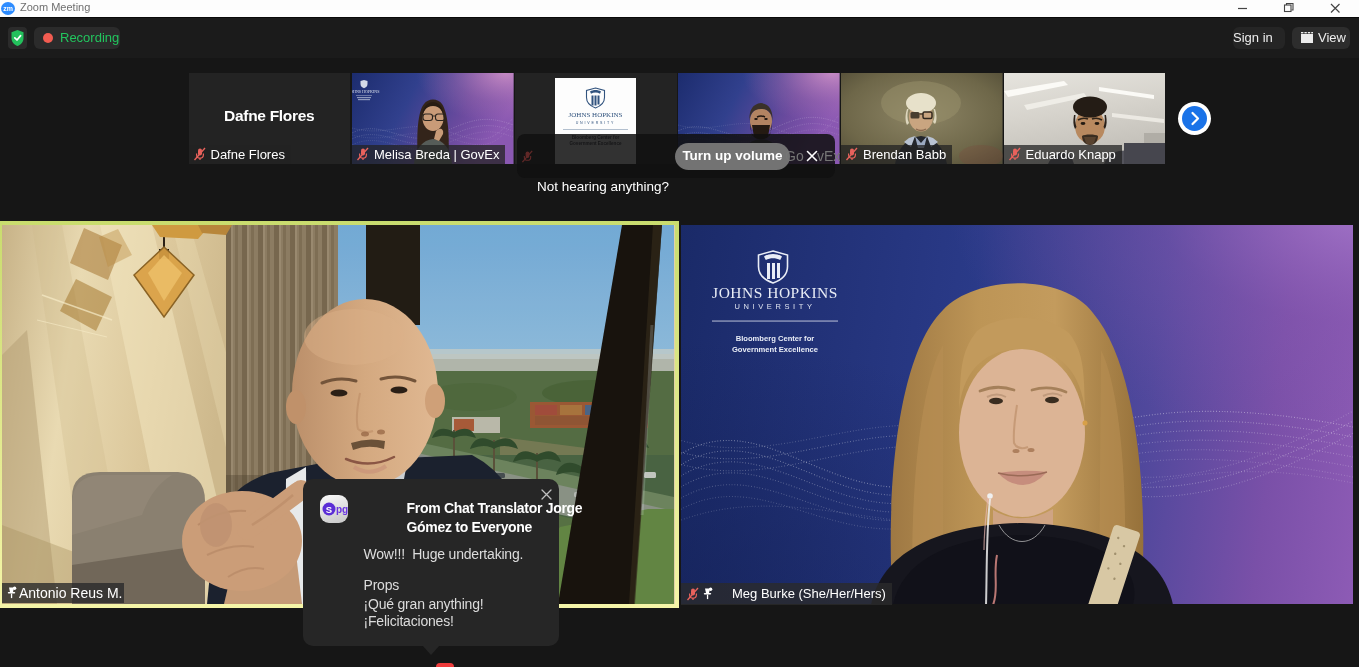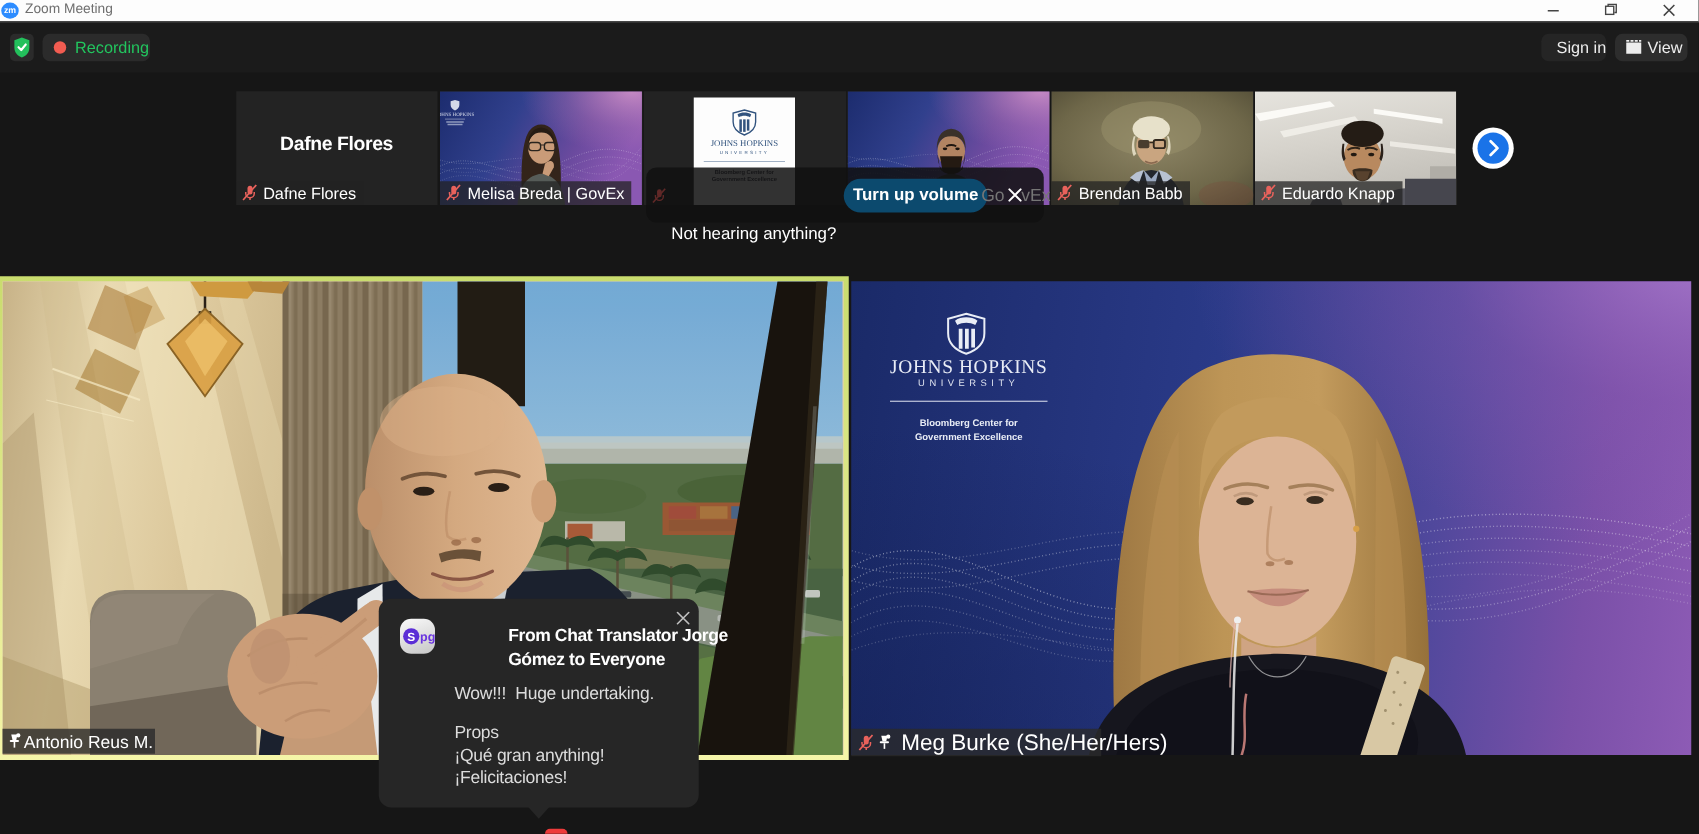--- a/index.html
+++ b/index.html
@@ -11,39 +11,39 @@
   #zmicon{left:1px;top:2px;width:14px;height:13px;border-radius:50%;background:#2d8cff;
           color:#fff;font-size:7px;font-weight:bold;text-align:center;line-height:13px;}
   #zmtitle{left:20px;top:1px;font-size:11px;color:#6f6f6f;}
   
   #toolbar{left:0;top:18px;width:1359px;height:40px;background:#1b1b1b;}
   #shieldbtn{left:8px;top:27px;width:19px;height:22px;background:#2b2b2b;border-radius:4px;}
   #recpill{left:34px;top:27px;width:86px;height:22px;background:#2b2b2b;border-radius:6px;}
   #recdot{left:9px;top:6px;width:10px;height:10px;border-radius:50%;background:#f25c51;}
   #rectext{left:26px;top:3px;font-size:13px;color:#22c55e;}
   #signin{left:1233px;top:27px;width:52px;height:22px;background:#252525;border-radius:6px;
-          color:#ededed;font-size:13px;text-align:right;line-height:21px;}
+          color:#ededed;font-size:13px;text-align:left;line-height:21px;}
   #viewbtn{left:1292px;top:27px;width:58px;height:22px;background:#2d2d2d;border-radius:6px;
           color:#ededed;font-size:13px;line-height:21px;}
   
   .ftile{top:73px;width:161.5px;height:91px;overflow:hidden;background:#232323;}
   .flabel{position:absolute;left:0;bottom:0;height:19px;background:rgba(35,35,35,0.75);
           color:#fff;font-size:13px;line-height:19px;padding:0 6px 0 22px;white-space:nowrap;}
   .fmic{position:absolute;left:4px;bottom:3px;width:14px;height:14px;}
   
   #ltile{left:-2px;top:220.7px;width:680.5px;height:387px;
          background:linear-gradient(180deg,#c9dc6e,#f5f5a8);}
   #lcontent{left:4px;top:4px;width:672.5px;height:379px;overflow:hidden;background:#e2d2a8;}
   #rtile{left:680.5px;top:224.7px;width:672px;height:379.3px;overflow:hidden;
          background:linear-gradient(97deg,#1a2a68 0%,#2a3a88 42%,#50489c 68%,#7a50a8 86%,#8d5bb5 100%);}
   .biglabel{background:rgba(42,42,42,0.8);color:#fff;font-size:14px;line-height:20px;white-space:nowrap;}
   
   #toast{left:517px;top:134px;width:318px;height:44px;border-radius:8px;background:rgba(16,16,16,0.86);}
   #toasttext{left:20px;top:14px;font-size:13.5px;color:#fff;white-space:nowrap;margin-top:31px;}
-  #turnup{left:158px;top:9px;width:115px;height:26.5px;border-radius:13.5px;background:#0c4a6e;
+  #turnup{left:158px;top:9px;width:115px;height:26.5px;border-radius:13.5px;background:#737373;
           color:#fff;font-weight:bold;font-size:13.5px;text-align:center;line-height:26.5px;white-space:nowrap;}
   
   #chatpop{left:303px;top:479px;width:256px;height:167px;border-radius:10px;background:#262626;}
   #chattail{left:422px;top:645px;width:0;height:0;border-left:9px solid transparent;
             border-right:9px solid transparent;border-top:10px solid #262626;}
   #chatavatar{left:16.5px;top:16px;width:28px;height:28px;border-radius:9px;
               background:linear-gradient(160deg,#fafafa,#c6c6c6);}
   .chattitle{left:60.5px;font-size:14px;letter-spacing:-0.3px;font-weight:bold;color:#fff;white-space:nowrap;padding-left:43px;}
   .chatbody{left:60.5px;font-size:14px;letter-spacing:-0.2px;color:#dcdcdc;white-space:nowrap;}
   #redbtn{left:436px;top:663px;width:18px;height:8px;border-radius:5px;background:#ee3b3b;}
@@ -513,21 +513,21 @@
 
 <div class="abs biglabel" style="left:2px;top:583px;width:105px;height:20px;padding-left:17px;">
   <svg style="position:absolute;left:3px;top:3px;" width="13" height="14" viewBox="0 0 13 14">
     <g fill="#fff">
         <path d="M4 1.5 h5 l-1 4.5 h-3 Z"></path>
         <rect x="2.8" y="6" width="7.4" height="1.6" rx="0.8"></rect>
         <rect x="5.9" y="7.6" width="1.3" height="4.5"></rect>
         <circle cx="9.6" cy="2.3" r="1.7"></circle>
       </g>
   </svg>Antonio Reus M.</div>
-<div class="abs biglabel" style="left:681px;top:583px;width:160px;height:22px;line-height:22px;font-size:18px;padding-left:40px;">
+<div class="abs biglabel" style="left:681px;top:583px;width:160px;height:22px;line-height:22px;font-size:13px;padding-left:51px;">
   <svg style="position:absolute;left:5px;top:4px;" width="14" height="14" viewBox="0 0 14 14">
       <g fill="#e8625c">
         <rect x="5" y="1.5" width="4" height="7" rx="2"></rect>
         <path d="M3 6.5 v1.2 a4 4 0 0 0 8 0 V6.5 h-1.2 v1.2 a2.8 2.8 0 0 1-5.6 0 V6.5 Z"></path>
         <rect x="6.4" y="11" width="1.2" height="2"></rect>
       </g>
       <line x1="1.5" y1="13" x2="12" y2="1" stroke="#e8625c" stroke-width="1.4"></line>
     </svg>
   <svg style="position:absolute;left:20px;top:4px;" width="13" height="14" viewBox="0 0 13 14">
       <g fill="#fff">

